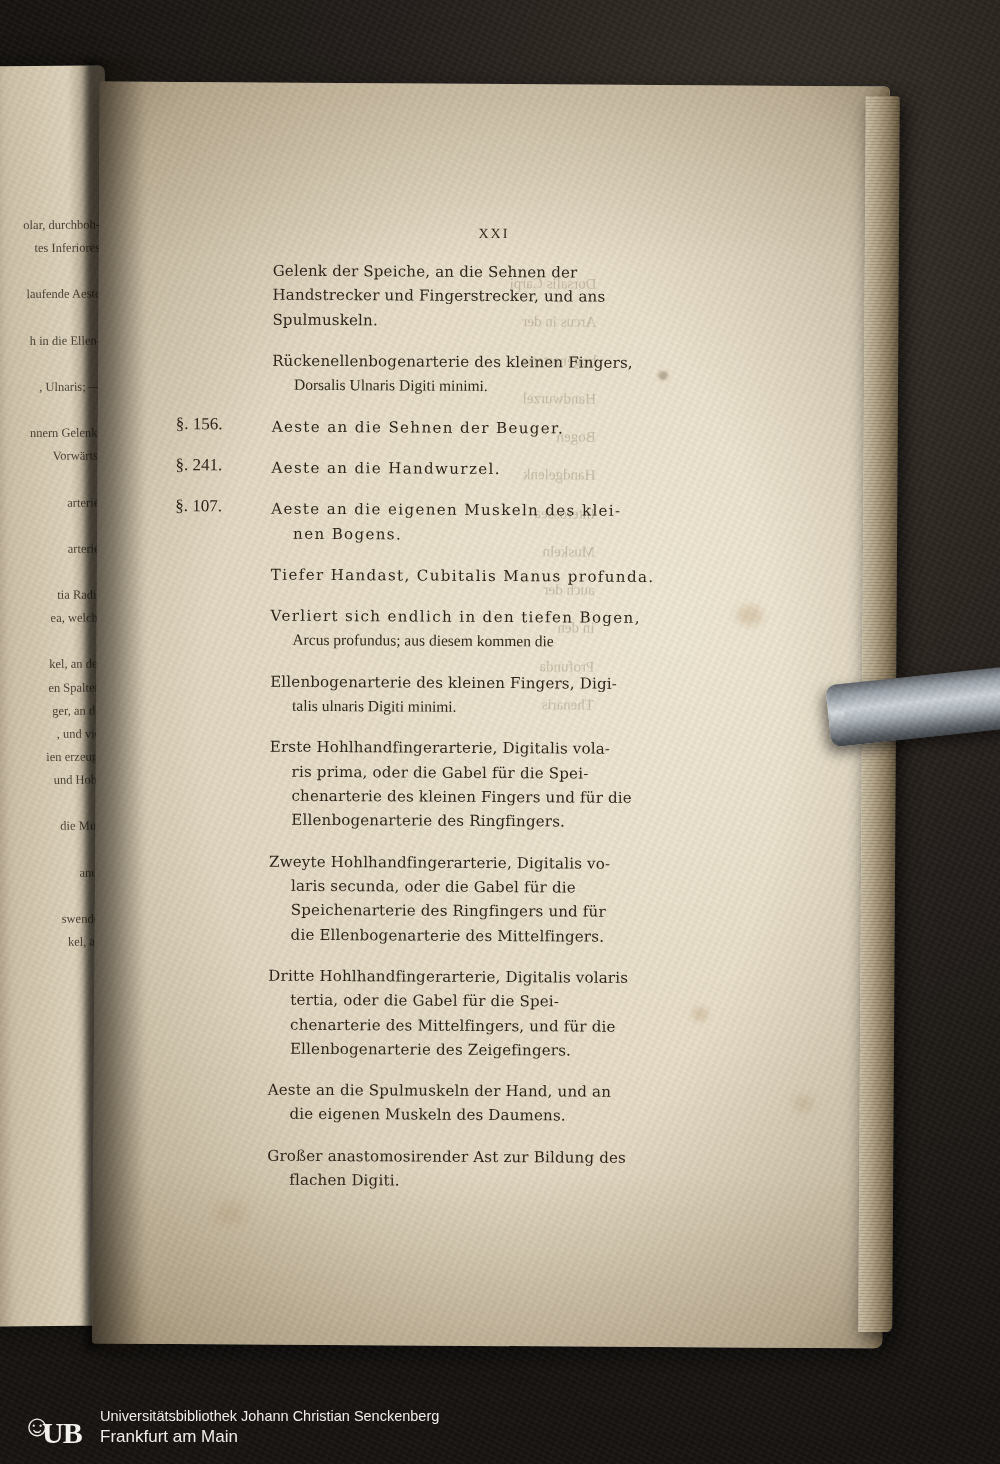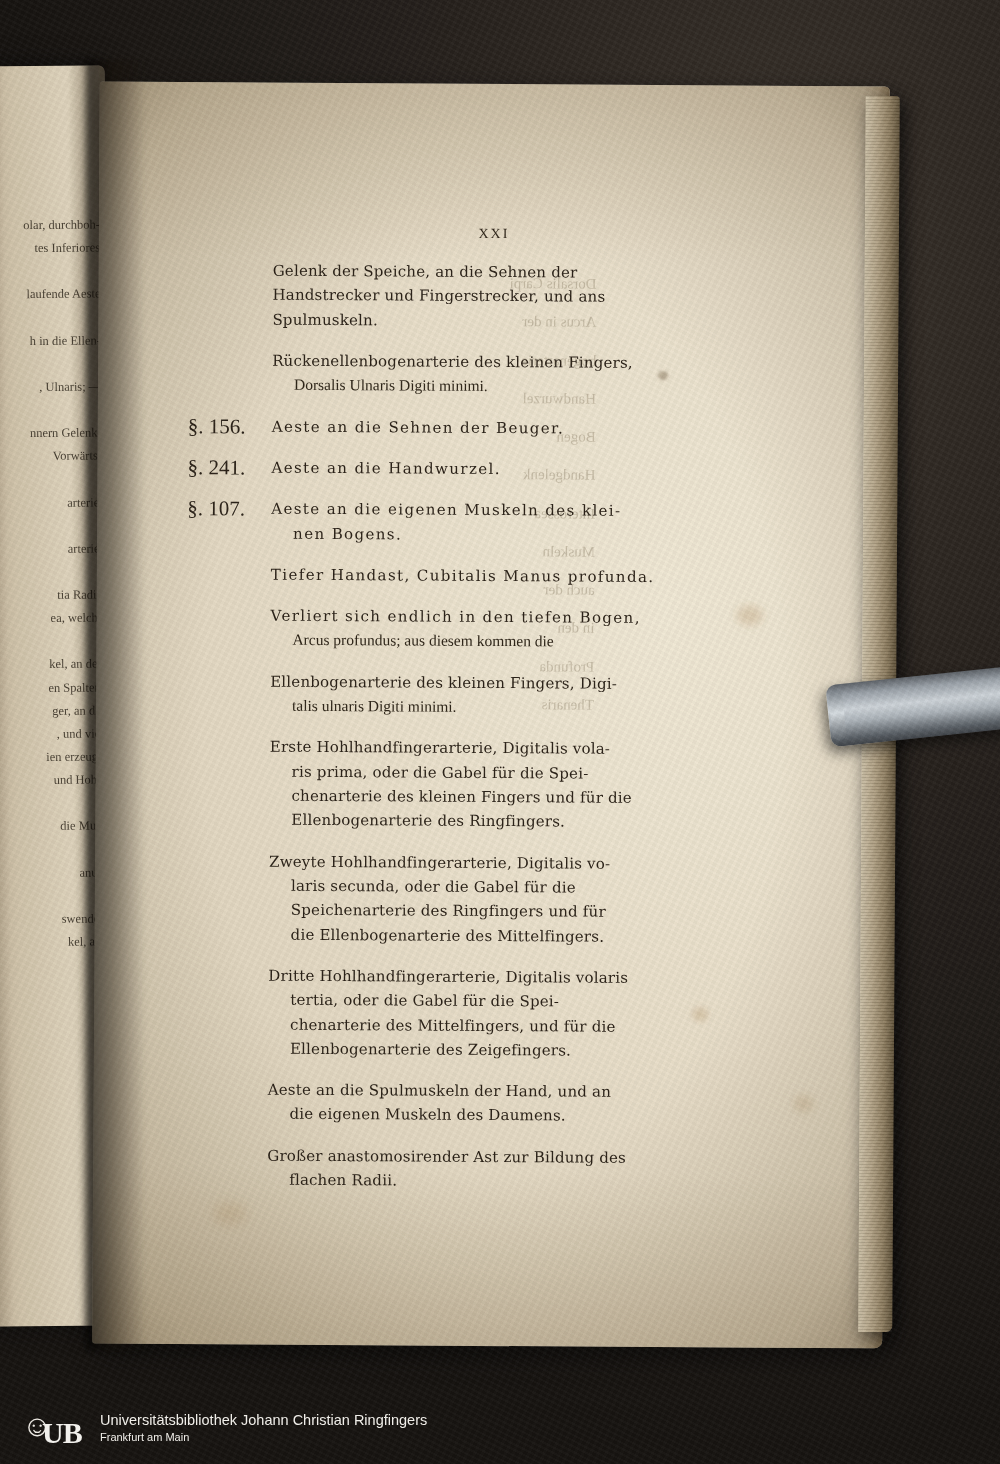--- a/index.html
+++ b/index.html
@@ -155,24 +155,24 @@
     width: 660px;
     color: #2b2218;
   }
   .entry {
     position: relative;
     margin-bottom: 17px;
     min-height: 1px;
   }
   .sec {
     position: absolute;
-    left: 16px;
+    left: 4px;
     top: 0;
     width: 84px;
-    font-size: 21px;
+    font-size: 17px;
     color: #2b2218;
     font-family: "Liberation Serif", serif;
   }
   .body {
     margin-left: 100px;
     font-size: 16px;
     line-height: 1.52;
   }
   .ln { display: block; }
   .ln.ind { padding-left: 22px; }
@@ -272,21 +272,21 @@
     font-size: 30px;
     line-height: 40px;
     text-align: center;
   }
   #footer .ftxt {
     color: #f0eee9;
     font-family: "Liberation Sans", sans-serif;
     font-size: 14.5px;
     line-height: 1.35;
   }
-  #footer .ftxt .l2 { font-size: 11px; }
+  #footer .ftxt .l2 { font-size: 17px; }
 </style>
 </head>
 <body>
 
 <div id="scan">
 
   <div id="verso">
     <div class="vtext"><span class="vline">olar, durchboh-</span><span class="vline">tes Inferiores</span><span class="vline">&nbsp;</span><span class="vline">laufende Aeste</span><span class="vline">&nbsp;</span><span class="vline">h in die Ellen-</span><span class="vline">&nbsp;</span><span class="vline">, Ulnaris; —</span><span class="vline">&nbsp;</span><span class="vline">nnern Gelenk-</span><span class="vline">  Vorwärts-</span><span class="vline">&nbsp;</span><span class="vline">arterie,</span><span class="vline">&nbsp;</span><span class="vline">arterie,</span><span class="vline">&nbsp;</span><span class="vline">tia Radii,</span><span class="vline">ea, welche</span><span class="vline">&nbsp;</span><span class="vline">kel, an den</span><span class="vline">en Spalten,</span><span class="vline">ger, an die</span><span class="vline">, und vier</span><span class="vline">ien erzeugt,</span><span class="vline">und Hohl-</span><span class="vline">&nbsp;</span><span class="vline">die Mus-</span><span class="vline">&nbsp;</span><span class="vline">anus.</span><span class="vline">&nbsp;</span><span class="vline">swender,</span><span class="vline">kel, ans</span></div>
   </div>
 
@@ -392,33 +392,33 @@
           <div class="sec"></div>
           <div class="body">
             <span class="ln"><span class="fr">Aeste an die Spulmuskeln der Hand, und an</span></span>
             <span class="ln ind"><span class="fr">die eigenen Muskeln des Daumens.</span></span>
           </div>
         </div>
         <div class="entry">
           <div class="sec"></div>
           <div class="body">
             <span class="ln"><span class="fr">Großer anastomosirender Ast zur Bildung des</span></span>
-            <span class="ln ind"><span class="fr">flachen Radii.</span></span>
+            <span class="ln ind"><span class="fr">flachen Digiti.</span></span>
           </div>
         </div>
       </div>
   </div>
 
   <div id="foreedge"></div>
   <div id="holder"></div>
 
   <div id="footer">
     <div id="logo">
       <div class="face">☺</div>
       <div class="ub">UB</div>
     </div>
     <div class="ftxt">
-      <div class="l1">Universitätsbibliothek Johann Christian Ringfingers</div>
+      <div class="l1">Universitätsbibliothek Johann Christian Senckenberg</div>
       <div class="l2">Frankfurt am Main</div>
     </div>
   </div>
 
 </div>
 
 </body></html>

